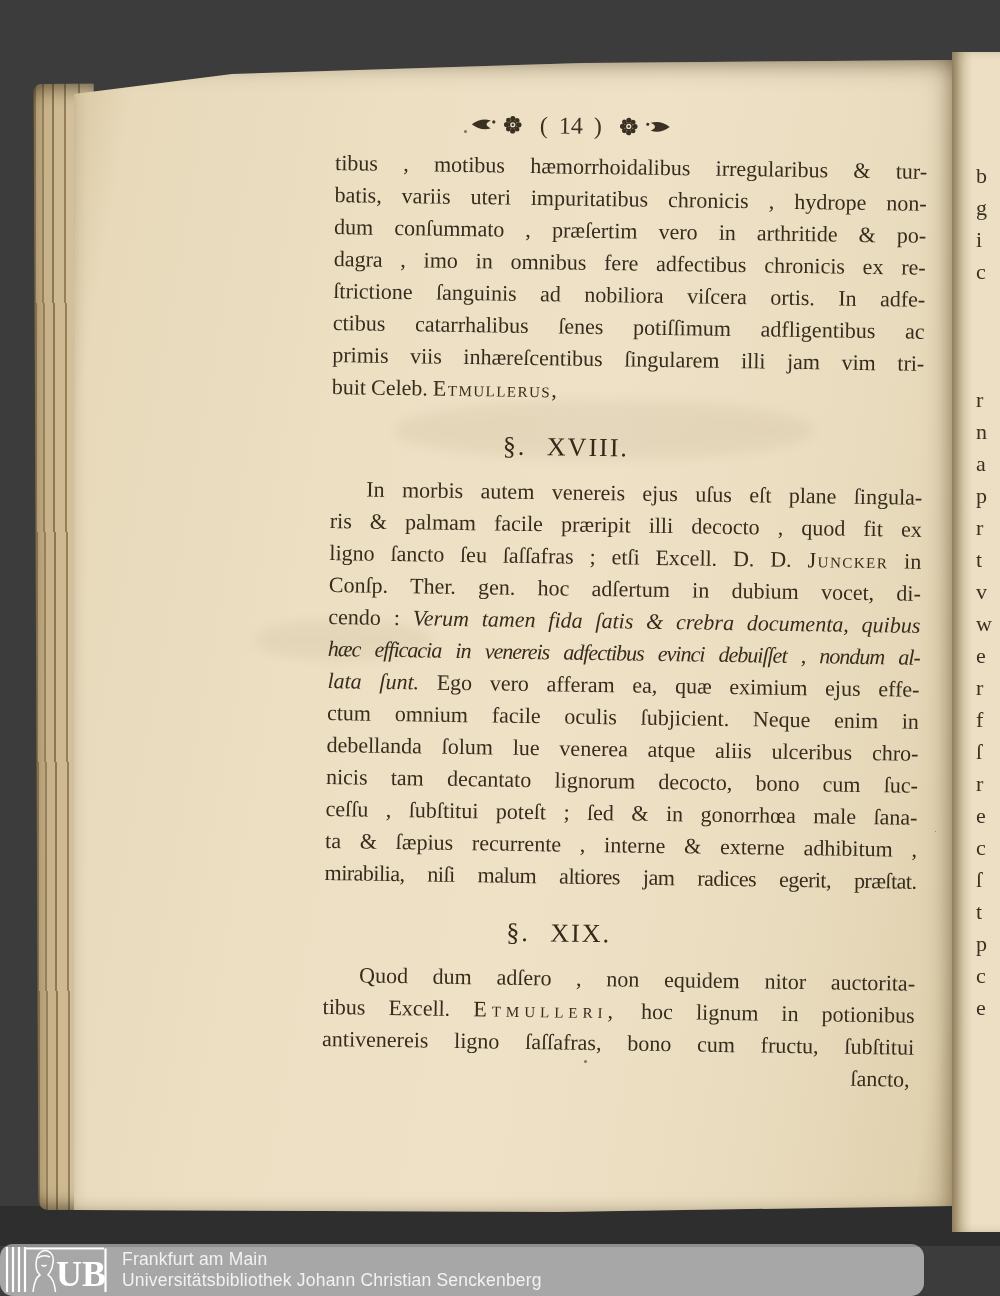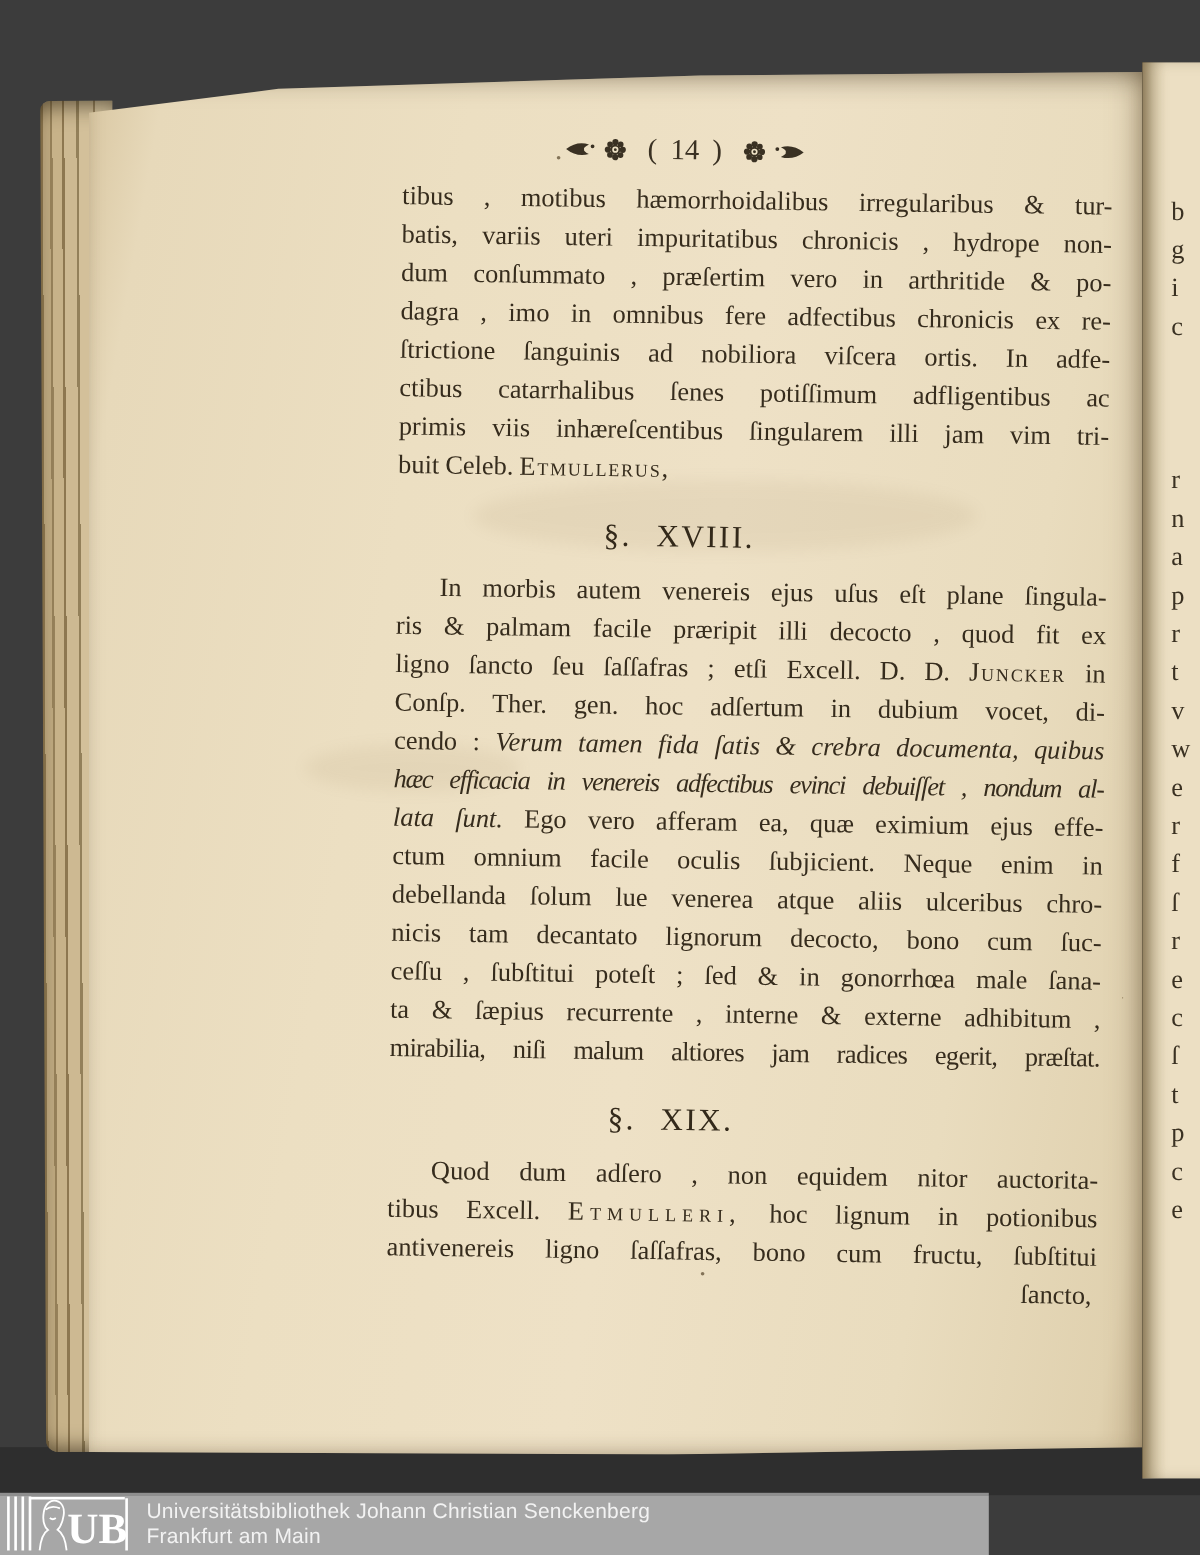--- a/index.html
+++ b/index.html
@@ -67,22 +67,23 @@
   .sliver{
     position:absolute;left:952px;top:52px;width:48px;height:1180px;
     background:linear-gradient(90deg,#cdb991 0,#e2d3b2 8px,#ecdfc3 20px,#ecdfc3 100%);
     box-shadow:inset 12px 0 14px -6px rgba(70,55,30,.55);
     overflow:hidden;
   }
   .frag{position:absolute;left:24px;font-size:22px;line-height:30px;color:#3a3122;}
 
   
   .banner{
-    position:absolute;left:0;top:1244px;width:824px;height:52px;
+    position:absolute;left:0;top:1244px;width:924px;height:52px;
     background:linear-gradient(180deg,#8f8f8f 0,#8f8f8f 3px,#a7a7a7 3px);
+    border-radius:13px;
   }
   .banner-text{
     position:absolute;left:122px;top:5px;
     color:#f2f2f2;font-family:"Liberation Sans","DejaVu Sans",sans-serif;
     font-size:17.5px;line-height:21px;letter-spacing:.2px;
   }
   .logo{position:absolute;left:4px;top:2px;}
   .fleuron{display:inline-block;}
 </style>
 </head>
@@ -208,18 +209,18 @@
         <path d="M101.5,2.5 V46"></path>
       </g>
       <g stroke="#ffffff" stroke-width="1.5" fill="none">
         <path d="M29,46 C30,36 32.5,31 36,29 C32.5,26 31.5,20 32.5,14 C33.7,7 38.5,3.5 43,4.8 C47.8,6.2 50,11 49,17 C48.2,22.5 46.3,26.5 44,28.8 C47.5,31 50.5,36 51.5,46"></path>
         <path d="M34,12 Q39,8 46,11"></path>
         <path d="M37.5,19 Q40,21 42.5,19"></path>
       </g>
       <text x="52" y="40" font-family="Liberation Serif, DejaVu Serif, serif" font-size="36" font-weight="bold" fill="#ffffff">UB</text>
     </svg>
     <div class="banner-text">
+      <div>Frankfurt am Main</div>
       <div>Universitätsbibliothek Johann Christian Senckenberg</div>
-      <div>Frankfurt am Main</div>
     </div>
   </div>
 
 </div>
 
 </body></html>

